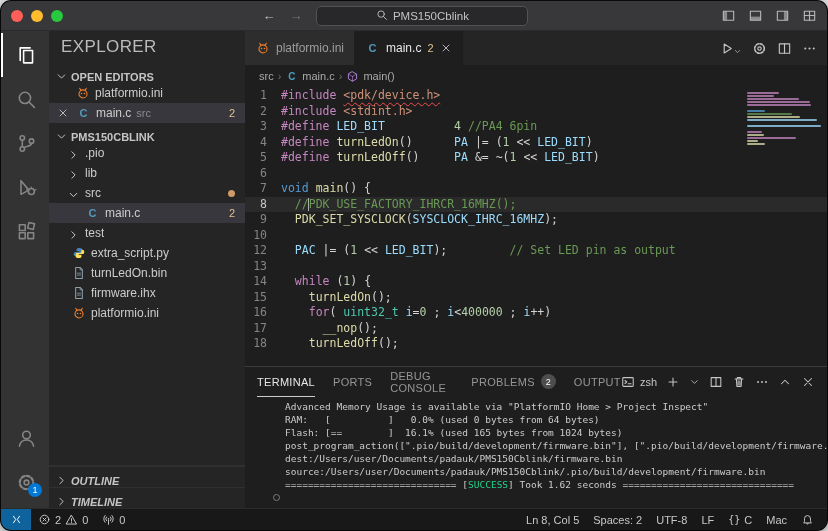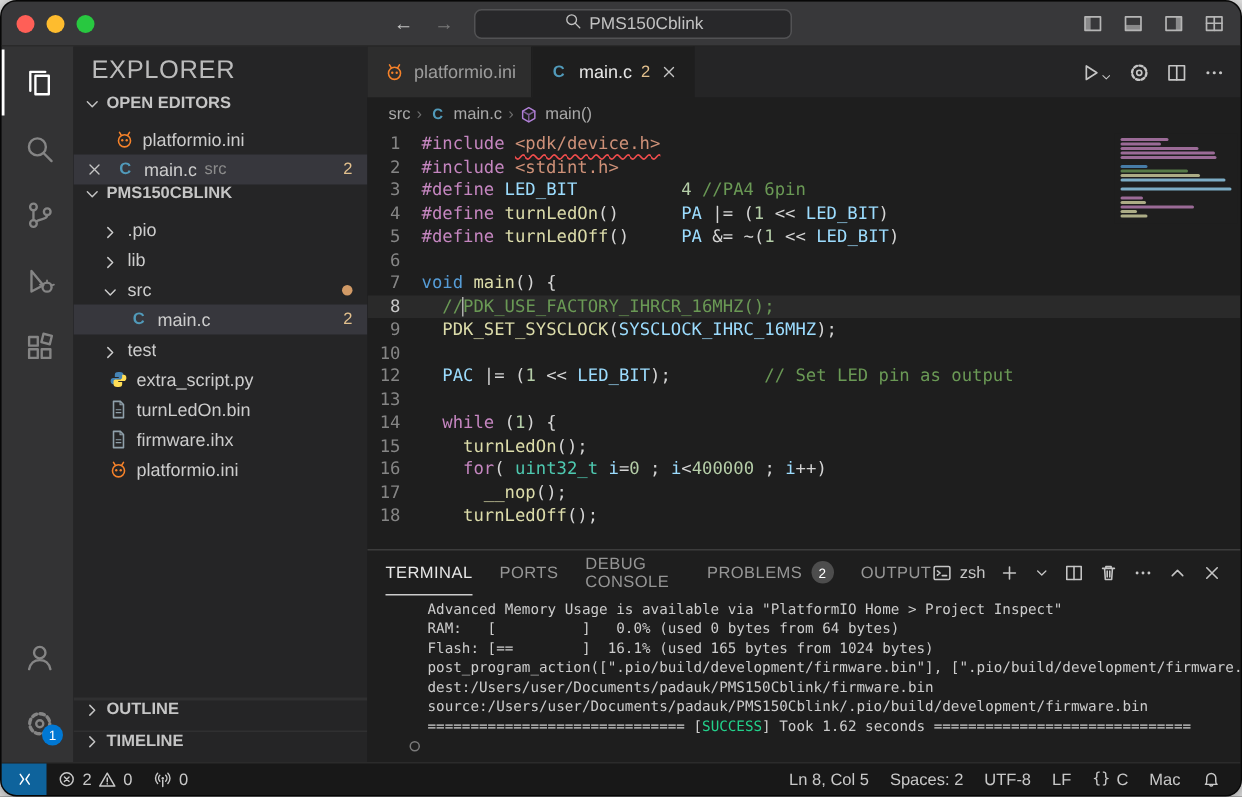--- a/index.html
+++ b/index.html
@@ -24,36 +24,36 @@
   .act-item { height: 44px; display: flex; align-items: center; justify-content: center; color: #858585; border-left: 2px solid transparent; position: relative; cursor: pointer; }
   .act-item.active { color: #ffffff; border-left-color: #ffffff; }
   .act-item svg { width: 21px; height: 21px; }
   .act-bottom { margin-top: auto; padding-bottom: 4px; }
   .act-badge { position: absolute; right: 7px; bottom: 7px; min-width: 14px; height: 14px; border-radius: 8px; background: #0078d4; color: #fff; font-size: 9px; display: flex; align-items: center; justify-content: center; padding: 0 3px; }
 
   
   .sidebar { width: 196px; flex: 0 0 196px; background: #252526; color: #cccccc; display: flex; flex-direction: column; font-size: 12px; overflow: hidden; }
   .sidebar-header { height: 32px; display: flex; align-items: center; padding: 0 12px; color: #bbbbbb; font-size: 17px; letter-spacing: .4px; }
   .sidebar-header .more { margin-left: auto; color: #c5c5c5; }
-  .section-header { height: 20px; display: flex; align-items: flex-start; gap: 3px; padding: 0 6px; font-weight: 700; font-size: 11px; color: #c5c5c5; cursor: pointer; }
+  .section-header { height: 20px; display: flex; align-items: flex-end; gap: 3px; padding: 0 6px; font-weight: 700; font-size: 11px; color: #c5c5c5; cursor: pointer; }
   .section-header svg { width: 13px; height: 13px; }
   .row { height: 20px; display: flex; align-items: center; gap: 5px; cursor: pointer; white-space: nowrap; }
   .row.selected { background: #37373d; }
   .row .label { overflow: hidden; text-overflow: ellipsis; }
   .row .detail { color: #8c8c8c; font-size: 11px; }
   .row .right { margin-left: auto; padding-right: 10px; display: flex; align-items: center; gap: 4px; }
   .badge-num { color: #e2c08d; font-size: 11px; }
   .mod-dot { width: 7px; height: 7px; border-radius: 50%; background: #d19a66; }
   .close-x { width: 16px; display: flex; justify-content: center; color: #c5c5c5; }
   .close-x svg { width: 12px; height: 12px; }
   .fico { width: 15px; height: 15px; display: inline-flex; align-items: center; justify-content: center; flex: 0 0 15px; }
   .fico.c { color: #519aba; font-weight: 700; font-size: 11px; font-family: "Liberation Sans", sans-serif; }
   .fico svg { width: 14px; height: 14px; }
   .chev { width: 13px; height: 13px; color: #cccccc; flex: 0 0 13px; }
-  .sidebar-bottom { margin-top: auto; border-top: 1px solid #303031; }
+  .sidebar-bottom { margin-top: auto; border-top: 1px solid #303031; font-style: italic; }
   .sidebar-bottom .section-header { height: 21px; border-top: 1px solid #303031; }
 
   
   .editor-region { flex: 1; display: flex; flex-direction: column; min-width: 0; background: #1e1e1e; }
   .tabs-row { height: 34px; flex: 0 0 34px; background: #252526; display: flex; align-items: stretch; }
   .tabs { display: flex; }
   .tab { display: flex; align-items: center; gap: 6px; padding: 0 10px; font-size: 12px; color: #9d9d9d; background: #2d2d2d; border-right: 1px solid #1e1e1e; cursor: pointer; }
   .tab.active { background: #1e1e1e; color: #e7e7e7; }
   .tab-badge { color: #e2c08d; font-size: 11px; }
   .tab-close { color: #c5c5c5; display: flex; } .tab-close svg { width: 12px; height: 12px; }

